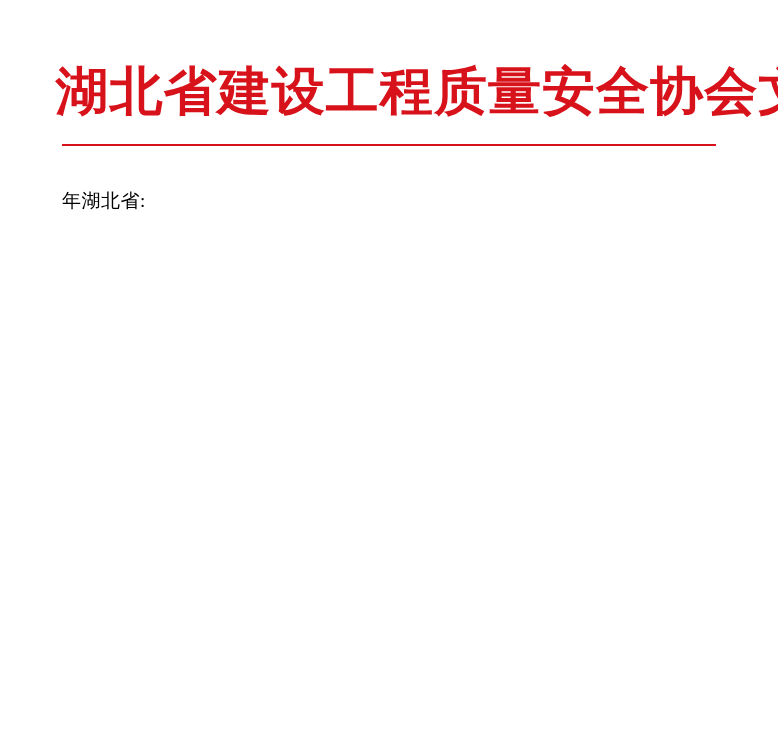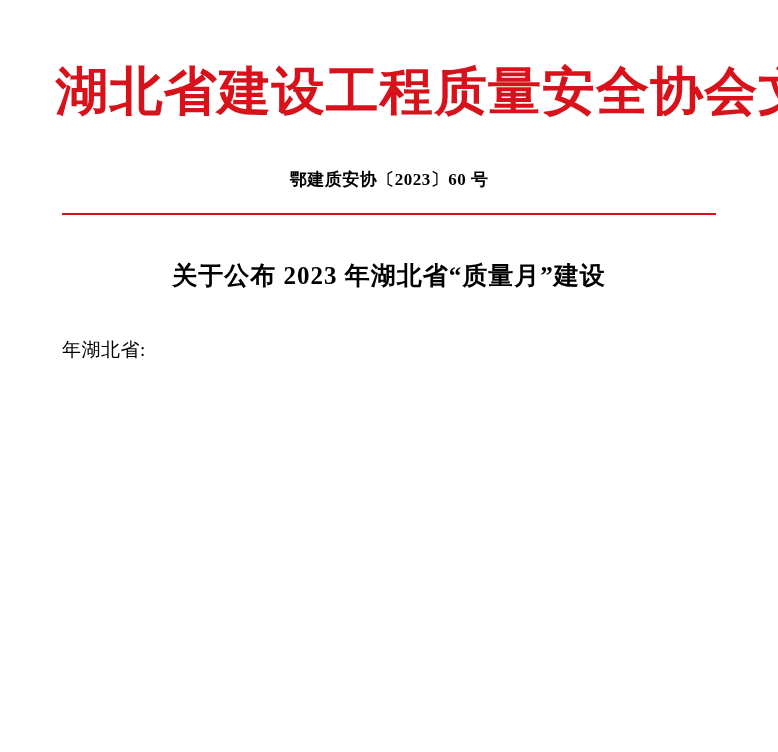--- a/index.html
+++ b/index.html
@@ -75,24 +75,22 @@
     letter-spacing: 0.2px;
   }
 </style>
 </head>
 <body>
 
 <div class="page">
 
   <div class="masthead">湖北省建设工程质量安全协会文件</div>
 
-  <div class="doc-number">鄂建质安协〔2023〕60 号</div>
 
   <div class="red-rule"></div>
 
   <div class="title">
-    <span class="line1">关于公布 2023 年湖北省“质量月”建设</span>
   </div>
 
   <div class="salutation">年湖北省:</div>
 
 
 </div>
 
 </body></html>

